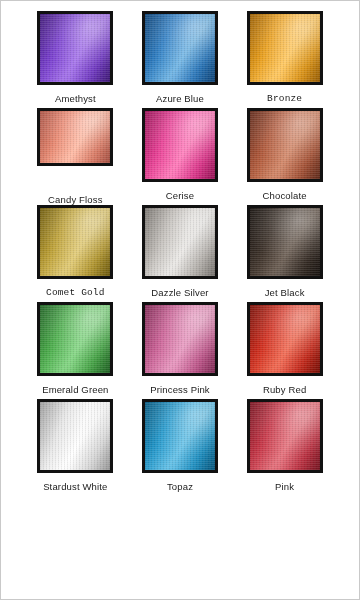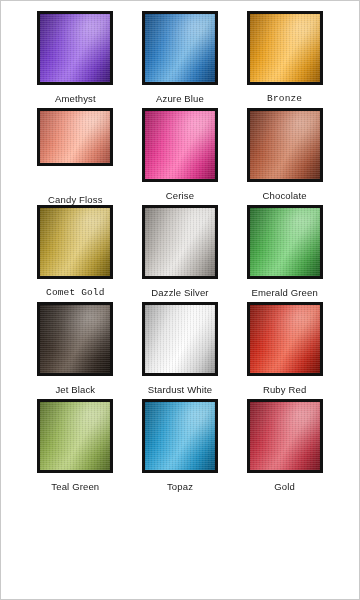--- a/index.html
+++ b/index.html
@@ -155,68 +155,68 @@
       <div class="swatch-cell">
         <div class="swatch-frame" style="border-color: rgb(17, 17, 17);">
           <div class="swatch-fill" style="background: linear-gradient(125deg, rgb(157, 152, 146) 0%, rgb(198, 194, 189) 32%, rgb(232, 230, 227) 58%, rgb(198, 194, 189) 78%, rgb(157, 152, 146) 100%);"></div>
           <div class="swatch-sheen"></div>
           <div class="swatch-grain"></div>
         </div>
         <div class="swatch-label" style="color: rgb(27, 27, 27);">Dazzle Silver</div>
       </div>
       <div class="swatch-cell">
         <div class="swatch-frame" style="border-color: rgb(17, 17, 17);">
+          <div class="swatch-fill" style="background: linear-gradient(125deg, rgb(33, 26, 21) 0%, rgb(59, 48, 40) 32%, rgb(91, 76, 64) 58%, rgb(59, 48, 40) 78%, rgb(33, 26, 21) 100%);"></div>
+          <div class="swatch-sheen"></div>
+          <div class="swatch-grain"></div>
+        </div>
+        <div class="swatch-label" style="color: rgb(27, 27, 27);">Jet Black</div>
+      </div>
+      <div class="swatch-cell">
+        <div class="swatch-frame" style="border-color: rgb(17, 17, 17);">
           <div class="swatch-fill" style="background: linear-gradient(125deg, rgb(42, 127, 47) 0%, rgb(76, 178, 76) 32%, rgb(118, 209, 118) 58%, rgb(76, 178, 76) 78%, rgb(42, 127, 47) 100%);"></div>
           <div class="swatch-sheen"></div>
           <div class="swatch-grain"></div>
         </div>
         <div class="swatch-label" style="color: rgb(27, 27, 27);">Emerald Green</div>
       </div>
       <div class="swatch-cell">
         <div class="swatch-frame" style="border-color: rgb(17, 17, 17);">
-          <div class="swatch-fill" style="background: linear-gradient(125deg, rgb(33, 26, 21) 0%, rgb(59, 48, 40) 32%, rgb(91, 76, 64) 58%, rgb(59, 48, 40) 78%, rgb(33, 26, 21) 100%);"></div>
-          <div class="swatch-sheen"></div>
-          <div class="swatch-grain"></div>
-        </div>
-        <div class="swatch-label" style="color: rgb(27, 27, 27);">Jet Black</div>
+          <div class="swatch-fill" style="background: linear-gradient(125deg, rgb(168, 55, 111) 0%, rgb(208, 96, 152) 32%, rgb(229, 140, 184) 58%, rgb(208, 96, 152) 78%, rgb(168, 55, 111) 100%);"></div>
+          <div class="swatch-sheen"></div>
+          <div class="swatch-grain"></div>
+        </div>
+        <div class="swatch-label" style="color: rgb(27, 27, 27);">Princess Pink</div>
+      </div>
+      <div class="swatch-cell">
+        <div class="swatch-frame" style="border-color: rgb(17, 17, 17);">
+          <div class="swatch-fill" style="background: linear-gradient(125deg, rgb(155, 20, 9) 0%, rgb(214, 44, 28) 32%, rgb(239, 90, 64) 58%, rgb(214, 44, 28) 78%, rgb(155, 20, 9) 100%);"></div>
+          <div class="swatch-sheen"></div>
+          <div class="swatch-grain"></div>
+        </div>
+        <div class="swatch-label" style="color: rgb(27, 27, 27);">Ruby Red</div>
       </div>
       <div class="swatch-cell">
         <div class="swatch-frame" style="border-color: rgb(17, 17, 17);">
           <div class="swatch-fill" style="background: linear-gradient(125deg, rgb(200, 200, 200) 0%, rgb(236, 236, 236) 32%, rgb(255, 255, 255) 58%, rgb(236, 236, 236) 78%, rgb(200, 200, 200) 100%);"></div>
           <div class="swatch-sheen"></div>
           <div class="swatch-grain"></div>
         </div>
         <div class="swatch-label" style="color: rgb(27, 27, 27);">Stardust White</div>
       </div>
       <div class="swatch-cell">
         <div class="swatch-frame" style="border-color: rgb(17, 17, 17);">
-          <div class="swatch-fill" style="background: linear-gradient(125deg, rgb(155, 20, 9) 0%, rgb(214, 44, 28) 32%, rgb(239, 90, 64) 58%, rgb(214, 44, 28) 78%, rgb(155, 20, 9) 100%);"></div>
-          <div class="swatch-sheen"></div>
-          <div class="swatch-grain"></div>
-        </div>
-        <div class="swatch-label" style="color: rgb(27, 27, 27);">Ruby Red</div>
-      </div>
-      <div class="swatch-cell">
-        <div class="swatch-frame" style="border-color: rgb(17, 17, 17);">
-          <div class="swatch-fill" style="background: linear-gradient(125deg, rgb(109, 138, 51) 0%, rgb(148, 178, 79) 32%, rgb(182, 205, 120) 58%, rgb(148, 178, 79) 78%, rgb(109, 138, 51) 100%);"></div>
-          <div class="swatch-sheen"></div>
-          <div class="swatch-grain"></div>
-        </div>
-        <div class="swatch-label" style="color: rgb(27, 27, 27);">Teal Green</div>
-      </div>
-      <div class="swatch-cell">
-        <div class="swatch-frame" style="border-color: rgb(17, 17, 17);">
           <div class="swatch-fill" style="background: linear-gradient(125deg, rgb(11, 115, 164) 0%, rgb(31, 154, 208) 32%, rgb(86, 187, 229) 58%, rgb(31, 154, 208) 78%, rgb(11, 115, 164) 100%);"></div>
           <div class="swatch-sheen"></div>
           <div class="swatch-grain"></div>
         </div>
         <div class="swatch-label" style="color: rgb(27, 27, 27);">Topaz</div>
       </div>
       <div class="swatch-cell">
         <div class="swatch-frame" style="border-color: rgb(17, 17, 17);">
           <div class="swatch-fill" style="background: linear-gradient(125deg, rgb(155, 28, 44) 0%, rgb(204, 52, 70) 32%, rgb(226, 99, 111) 58%, rgb(204, 52, 70) 78%, rgb(155, 28, 44) 100%);"></div>
           <div class="swatch-sheen"></div>
           <div class="swatch-grain"></div>
         </div>
-        <div class="swatch-label" style="color: rgb(27, 27, 27);">Gold</div>
+        <div class="swatch-label" style="color: rgb(27, 27, 27);">Pink</div>
       </div>
     </div>
 </div>
 
 </body></html>

